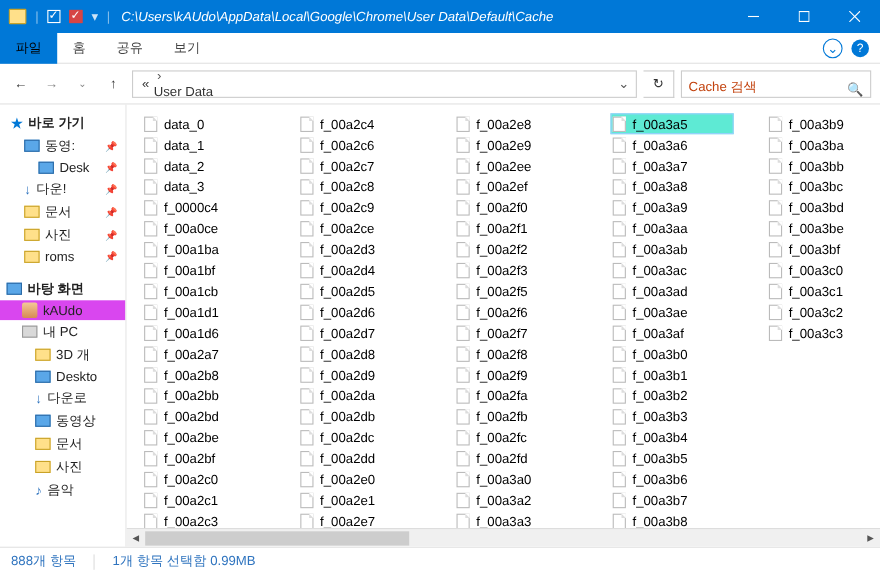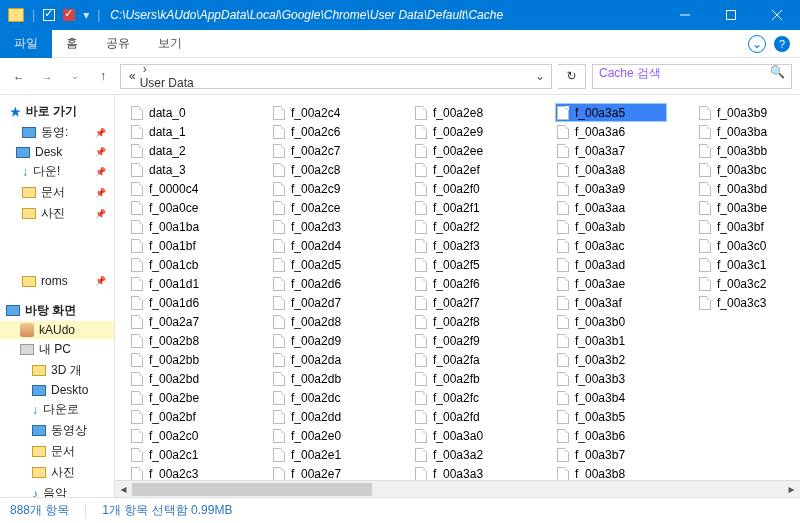--- a/index.html
+++ b/index.html
@@ -4,53 +4,53 @@
 <style>
 * { margin: 0; padding: 0; box-sizing: border-box; font-family: "Segoe UI", "Malgun Gothic", sans-serif; font-size: 12px; }
 body { width: 800px; height: 523px; background: #fff; overflow: hidden; }
 .titlebar { height: 30px; background: #0078d7; color: #fff; display: flex; align-items: center; }
 .titlebar .qat { display: flex; align-items: center; padding-left: 8px; gap: 8px; }
 .titlebar .qat .folder-ico { width: 16px; height: 14px; background: #ffe08a; border: 1px solid #c9a227; border-radius: 1px; }
 .titlebar .path { flex: 1; padding-left: 10px; white-space: nowrap; overflow: hidden; font-style: italic; }
 .win-controls { display: flex; }
 .win-controls div { width: 46px; height: 30px; display: flex; align-items: center; justify-content: center; }
 .ribbon-tabs { height: 28px; background: #fff; border-bottom: 1px solid #e1e1e1; display: flex; align-items: center; }
-.ribbon-tabs .file-tab { background: #0078d7; color: #e5e5e5; padding: 6px 14px; height: 28px; display: flex; align-items: center; }
+.ribbon-tabs .file-tab { background: #0078d7; color: #000000; padding: 6px 14px; height: 28px; display: flex; align-items: center; }
 .ribbon-tabs .tab { padding: 0 14px; color: #444; height: 28px; display: flex; align-items: center; }
 .ribbon-tabs .spacer { flex: 1; }
 .ribbon-tabs .help { color: #0078d7; padding: 0 6px; }
 .ribbon-tabs .expand { border: 1px solid #0078d7; border-radius: 50%; width: 18px; height: 18px; display: flex; align-items: center; justify-content: center; color: #0078d7; margin-right: 8px; }
 .navbar { height: 37px; border-bottom: 1px solid #e1e1e1; display: flex; align-items: center; padding: 5px 8px; gap: 6px; }
 .nav-btn { width: 22px; height: 22px; display: flex; align-items: center; justify-content: center; color: #888; }
 .nav-btn.active { color: #333; }
 .addr { flex: 1; border: 1px solid #ccc; height: 25px; display: flex; align-items: center; padding: 0 6px; overflow: hidden; }
 .addr .crumb { display: flex; align-items: center; white-space: nowrap; color: #333; padding: 0 2px; }
 .addr .crumb-sep { padding: 0 5px; color: #555; }
 .addr .dropdown-end { margin-left: auto; color: #555; padding-left: 10px; }
 .refresh-box { border: 1px solid #ccc; border-left: none; height: 25px; width: 28px; display: flex; align-items: center; justify-content: center; color: #333; }
-.search { border: 1px solid #ccc; height: 25px; width: 200px; display: flex; align-items: flex-start; padding: 0 6px; color: #8b5cf6; }
+.search { border: 1px solid #ccc; height: 25px; width: 173px; display: flex; align-items: flex-end; padding: 0 6px; color: #c2410c; }
 .search span:first-child { flex: 1; }
 .body { display: flex; height: 402px; }
 .tree { width: 115px; border-right: 1px solid #e6e6e6; overflow: hidden; padding: 6px 0; }
 .tree-item { display: flex; align-items: center; padding: 2px 3px 2px 10px; gap: 5px; white-space: nowrap; color: #222; }
-.tree-item.sel { background: #fef9c3; }
+.tree-item.sel { background: #d946ef; }
 .tree-item.bold { font-weight: 600; }
 .tree-item .pin { color: #0078d7; margin-left: auto; margin-right: 4px; font-size: 9px; }
 .tree-sep { height: 10px; }
 .ico-star { color: #0078d7; }
 .ico-folder { width: 14px; height: 11px; background: #ffe08a; border: 1px solid #c9a227; }
 .ico-blue { width: 14px; height: 11px; background: #5aa7e8; border: 1px solid #2b6aa6; }
 .ico-pc { width: 14px; height: 11px; background: #d9d9d9; border: 1px solid #999; }
 .ico-down { color: #2f74bf; font-weight: bold; }
 .ico-avatar { width: 14px; height: 14px; border-radius: 2px; background: linear-gradient(#f3c897,#d78b54); }
 .ico-music { color: #2f74bf; }
 .files { flex: 1; overflow: hidden; position: relative; padding: 8px 4px 8px 14px; }
 .file-grid { display: flex; flex-direction: column; flex-wrap: wrap; height: 380px; align-content: flex-start; column-gap: 30px; }
 .file-item { display: flex; align-items: center; gap: 6px; padding: 1px 6px 1px 2px; width: 112px; height: 19px; white-space: nowrap; }
-.file-item.selected { background: #3b82f6; border: 1px solid #99cfff; padding: 0 5px 0 1px; }
+.file-item.selected { background: #5eead4; border: 1px solid #99cfff; padding: 0 5px 0 1px; }
 .file-ico { width: 12px; height: 14px; border: 1px solid #bbb; background: #fff; position: relative; flex-shrink: 0; }
 .file-ico::after { content: ""; position: absolute; right: -1px; top: -1px; border-top: 4px solid #fff; border-left: 4px solid #ddd; }
 .hscroll { position: absolute; bottom: 0; left: 0; right: 0; height: 17px; background: #f0f0f0; display: flex; align-items: center; border-top: 1px solid #ddd; }
 .hscroll .btn { width: 17px; height: 17px; display: flex; align-items: center; justify-content: center; color: #555; background: #f0f0f0; }
 .hscroll .track { flex: 1; height: 17px; position: relative; }
 .hscroll .thumb { position: absolute; left: 0; top: 2px; height: 13px; width: 240px; background: #cdcdcd; }
 .status { height: 26px; border-top: 1px solid #e1e1e1; display: flex; align-items: center; padding: 0 10px; color: #2f74bf; gap: 16px; font-size: 12px; }
 .status .sep { width: 1px; height: 14px; background: #ddd; }
 .chk { width: 12px; height: 12px; border: 1px solid #fff; position: relative; display: inline-block; }
 .chk.checked::after { content: "✓"; position: absolute; top: -3px; left: 0; color: #fff; font-size: 11px; }
@@ -120,41 +120,41 @@
     <div class="tree-item bold">
         <span class="ico-star">★</span>
         <span>바로 가기</span>
       </div>
     <div id="tree1">
         <div class="tree-item" style="padding-left: 22px; text-align: center;">
           <span class="ico-blue"></span>
           <span>동영:</span>
           <span class="pin">📌</span>
         </div>
-        <div class="tree-item" style="padding-left: 16px;">
+        <div class="tree-item" style="padding-left: 35px;">
           <span class="ico-blue"></span>
           <span>Desk</span>
           <span class="pin">📌</span>
         </div>
         <div class="tree-item" style="padding-left: 22px;">
           <span class="ico-down">↓</span>
           <span>다운!</span>
           <span class="pin">📌</span>
         </div>
         <div class="tree-item" style="padding-left: 22px;">
           <span class="ico-folder"></span>
           <span>문서</span>
           <span class="pin">📌</span>
         </div>
         <div class="tree-item" style="padding-left: 22px;">
           <span class="ico-folder"></span>
           <span>사진</span>
           <span class="pin">📌</span>
         </div>
-        <div class="tree-item" style="padding-left: 22px; margin-top: 48px;">
+        <div class="tree-item" style="padding-left: 22px;">
           <span class="ico-folder"></span>
           <span>roms</span>
           <span class="pin">📌</span>
         </div>
       </div>
     <div class="tree-sep"></div>
     <div class="tree-item bold" style="padding-left:6px">
         <span class="ico-blue"></span>
         <span>바탕 화면</span>
       </div>

